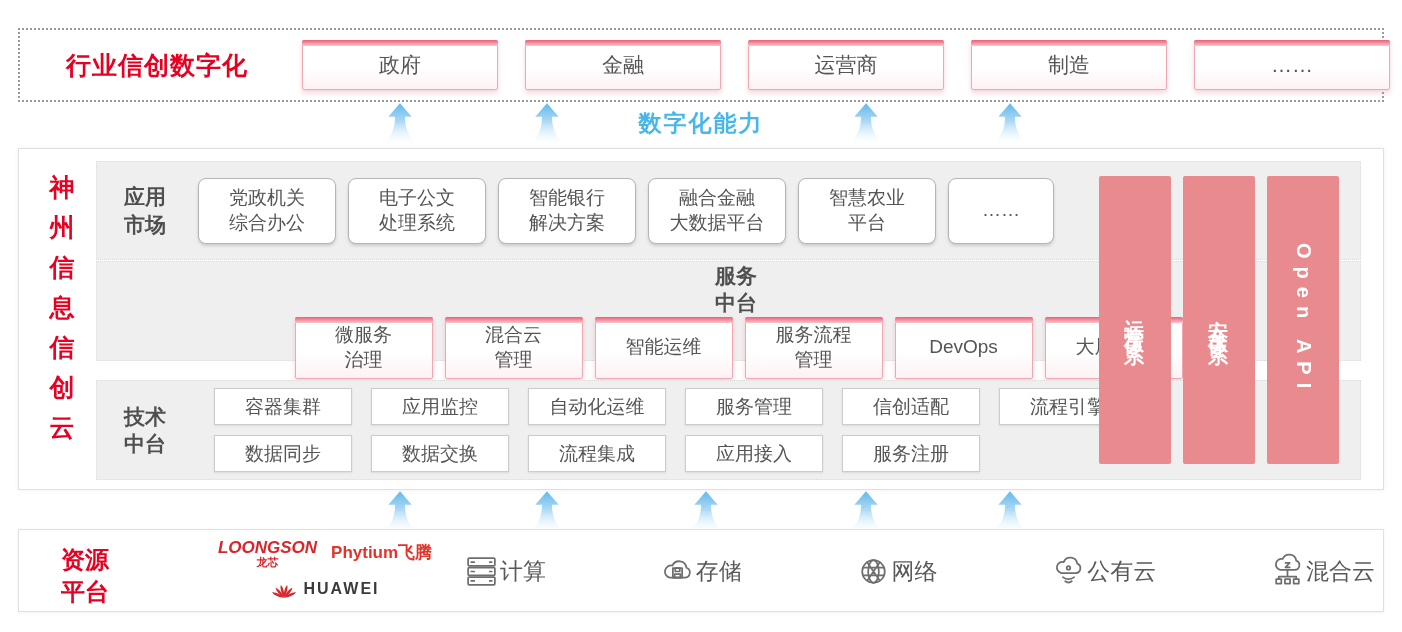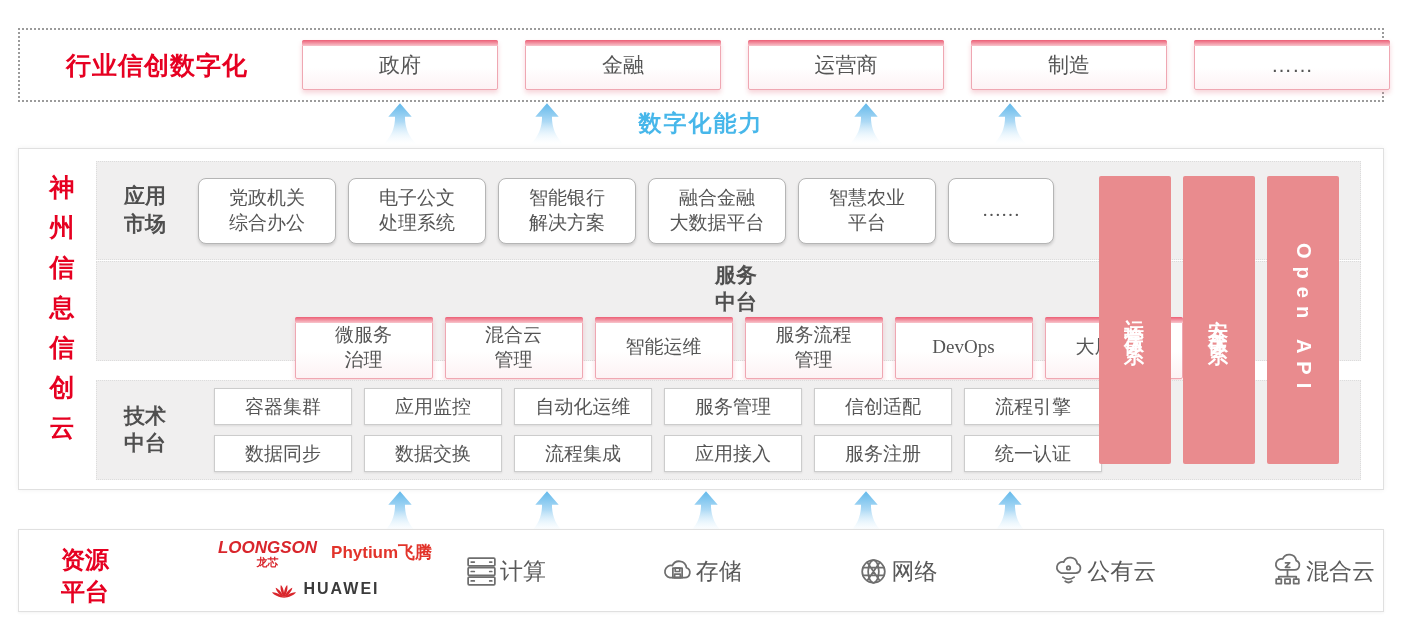--- a/index.html
+++ b/index.html
@@ -28,36 +28,36 @@
   .cap-label{left:50%;top:8px;transform:translateX(-50%);
              font-size:23px;font-weight:bold;color:#47b7ea;letter-spacing:2px;}
   .low-band{left:0;top:489px;width:1402px;height:40px;}
 
   
   .main-box{left:18px;top:148px;width:1366px;height:342px;background:#fff;
             border:1px solid #e0e0e0;box-shadow:0 0 5px rgba(0,0,0,.06);box-sizing:border-box;}
   .side-title{left:20px;top:18px;width:46px;text-align:center;color:#e60021;
               font-weight:bold;font-size:25px;line-height:1.6;white-space:pre-line;}
   .grow{position:absolute;left:77px;width:1265px;background:#f0efef;
-        border:1px dotted #dcdcdc;box-sizing:border-box;display:flex;align-items:center;font-family:Liberation Serif, serif;}
+        border:1px dotted #dcdcdc;box-sizing:border-box;display:flex;align-items:center;}
   .row1{top:12px;height:99px;}
   .row2{top:112px;height:100px;flex-direction:column;}
   .row3{top:231px;height:100px;}
   .rlabel{width:66px;margin-left:15px;font-weight:bold;font-size:21px;color:#4f4f4f;
           line-height:1.3;text-align:center;white-space:pre-line;flex:none;}
   .boxes{display:flex;gap:12px;margin-left:20px;align-items:center;}
   .wbox{background:#fff;border:1px solid #b5b5b5;border-radius:8px;
         box-shadow:0 2px 3px rgba(0,0,0,.15);
         display:flex;align-items:center;justify-content:center;text-align:center;
         color:#555;font-size:19px;line-height:1.28;box-sizing:border-box;}
   .app-box{width:138px;height:66px;}
   .app-box.dots{width:106px;}
   .svc-box{width:138px;height:62px;font-size:19px;line-height:1.28;}
   .tcol{display:flex;flex-direction:column;gap:10px;margin-left:20px;}
-  .trow{display:flex;gap:12px;padding-left:16px;}
+  .trow{display:flex;gap:19px;padding-left:16px;}
   .tbox{width:138px;height:37px;background:#fff;border:1px solid #cccccc;
         box-shadow:0 1px 2px rgba(0,0,0,.09);
         display:flex;align-items:center;justify-content:center;
         color:#555;font-size:19px;box-sizing:border-box;}
   .pillar{position:absolute;top:27px;height:288px;width:72px;background:#e98b8e;
           border-radius:2px;display:flex;align-items:center;justify-content:center;}
   .pillar span{writing-mode:vertical-rl;color:#fff;font-weight:bold;font-size:20px;
                letter-spacing:8px;}
   .pil1{left:1080px;} .pil2{left:1164px;} .pil3{left:1248px;}
 
@@ -186,21 +186,20 @@
         <div class="tbox">服务管理</div>
         <div class="tbox">信创适配</div>
         <div class="tbox">流程引擎</div>
       </div>
       <div class="trow">
         <div class="tbox">数据同步</div>
         <div class="tbox">数据交换</div>
         <div class="tbox">流程集成</div>
         <div class="tbox">应用接入</div>
         <div class="tbox">服务注册</div>
-        <div class="tbox">统一认证</div>
       </div>
     </div>
   </div>
 
   <div class="pillar pil1">
       <span>运营体系</span>
     </div>
   <div class="pillar pil2">
       <span>安全体系</span>
     </div>

